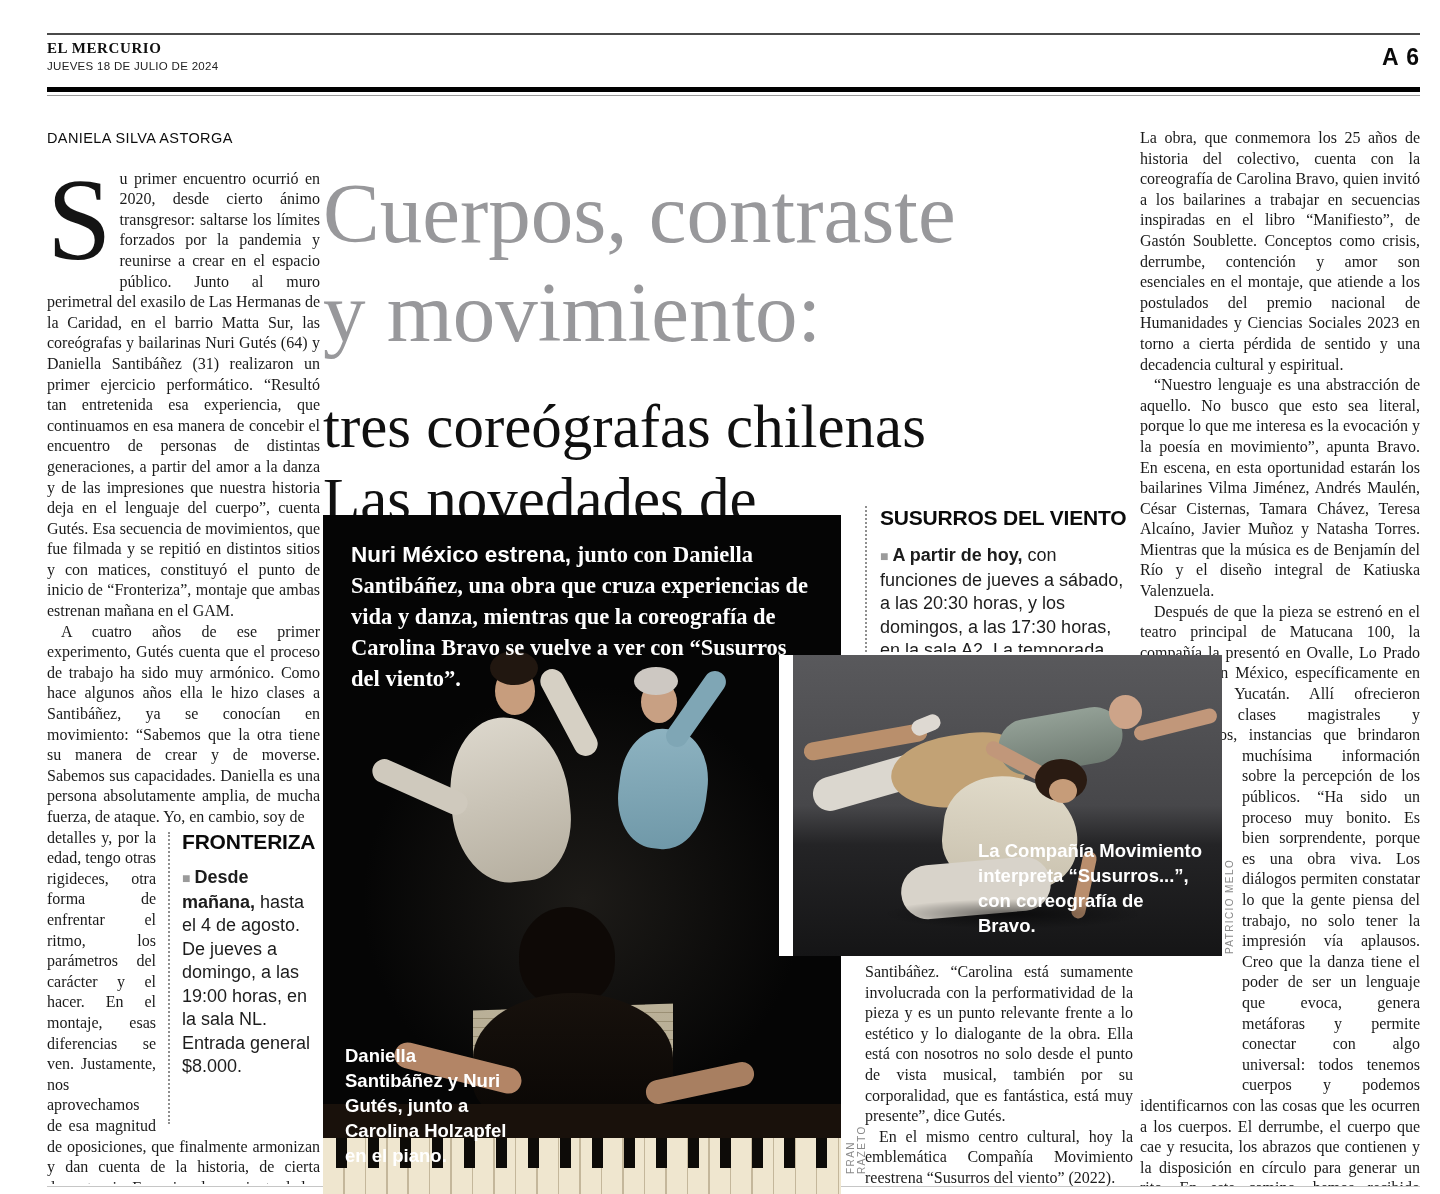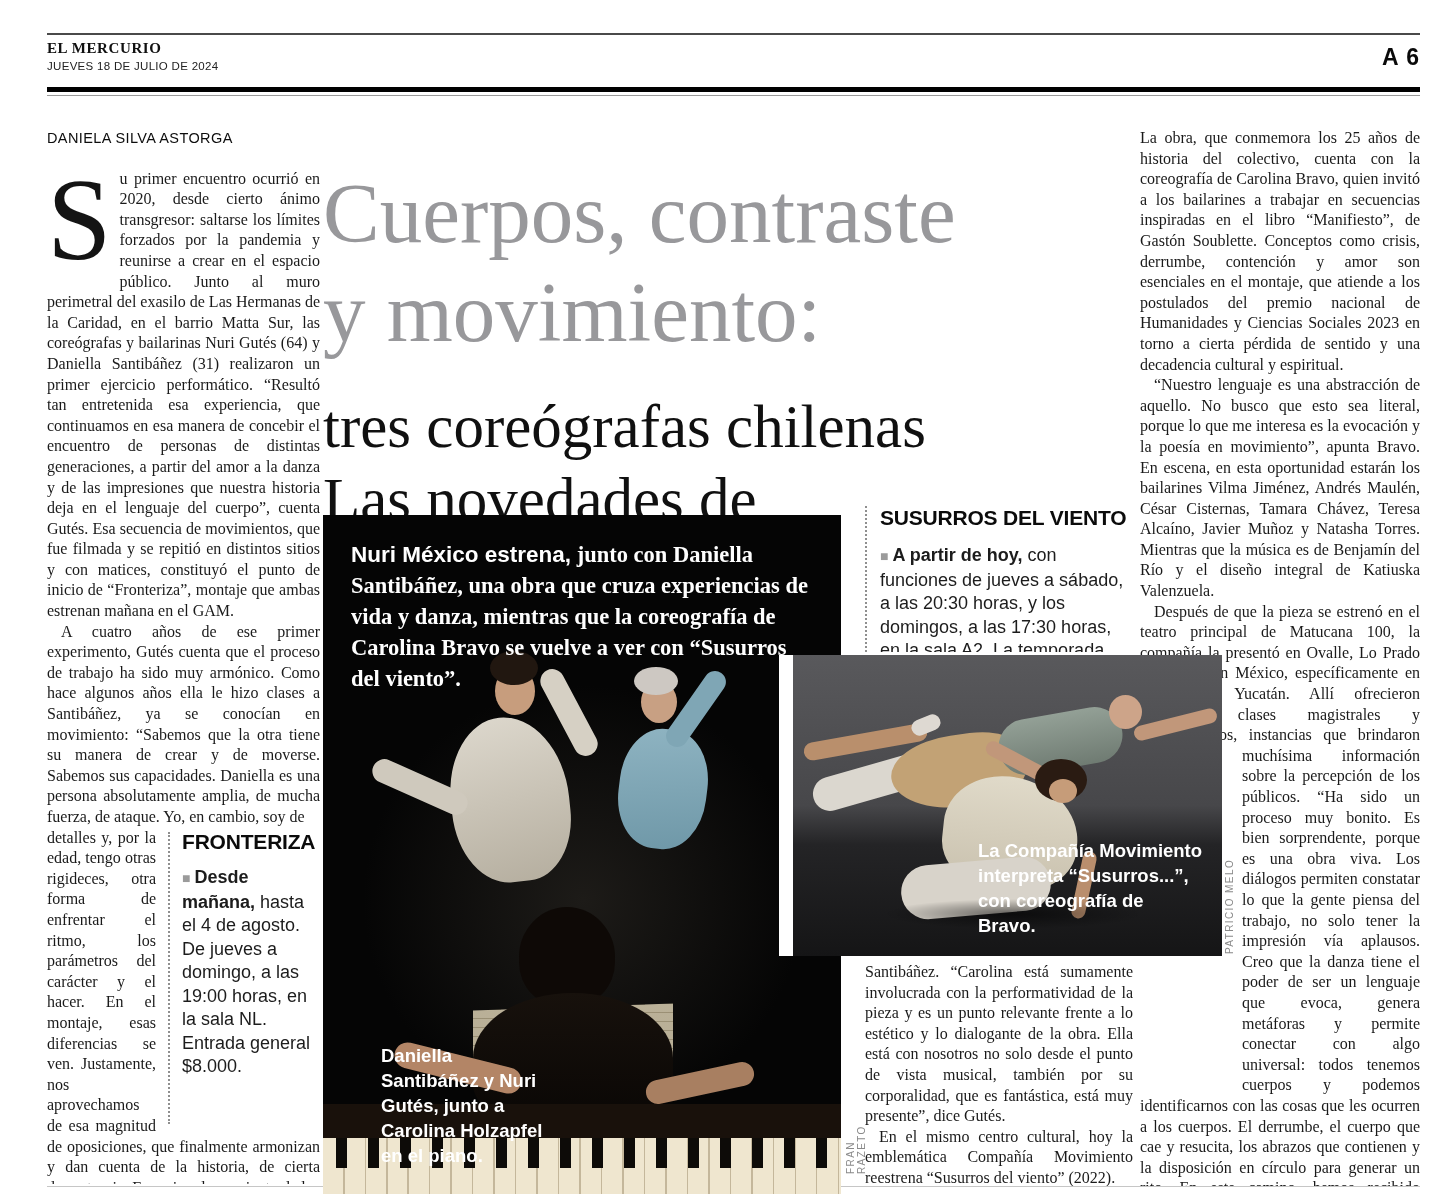--- a/index.html
+++ b/index.html
@@ -50,21 +50,21 @@
   .hl-black{font-family:"Liberation Serif",serif;font-size:61px;line-height:73px;color:#101010;margin-top:28px;}
 
   
   .photo-center{position:absolute;left:323px;top:515px;width:518px;height:679px;background:#050505;
     overflow:hidden;z-index:2;}
   .lede{position:relative;padding:24px 28px 0 28px;font-size:22.5px;line-height:31px;color:#fff;z-index:5;}
   .lede-bold{font-family:"Liberation Sans",sans-serif;font-weight:700;}
   .lede-rest{font-family:"Liberation Serif",serif;font-weight:700;}
   .pc-shape{position:absolute;}
   .pc-caption{position:absolute;left:22px;top:528px;width:172px;z-index:6;
-    font-family:"Liberation Sans",sans-serif;font-weight:700;font-size:18.5px;line-height:25px;color:#fff;margin-left:36px;}
+    font-family:"Liberation Sans",sans-serif;font-weight:700;font-size:18.5px;line-height:25px;color:#fff;}
   .credit-vertical{position:absolute;writing-mode:vertical-rl;transform:rotate(180deg);
     font-family:"Liberation Sans",sans-serif;font-size:10px;letter-spacing:1.4px;color:var(--credit-gray);z-index:4;}
   .credit-fran{left:845px;top:1096px;height:78px;}
   .credit-patricio{left:1224px;top:826px;height:128px;}
 
   
   .susurros-box{position:absolute;left:865px;top:506px;width:268px;height:146px;overflow:hidden;
     border-left:2px dotted #8f8f8f;padding-left:13px;}
 
   

